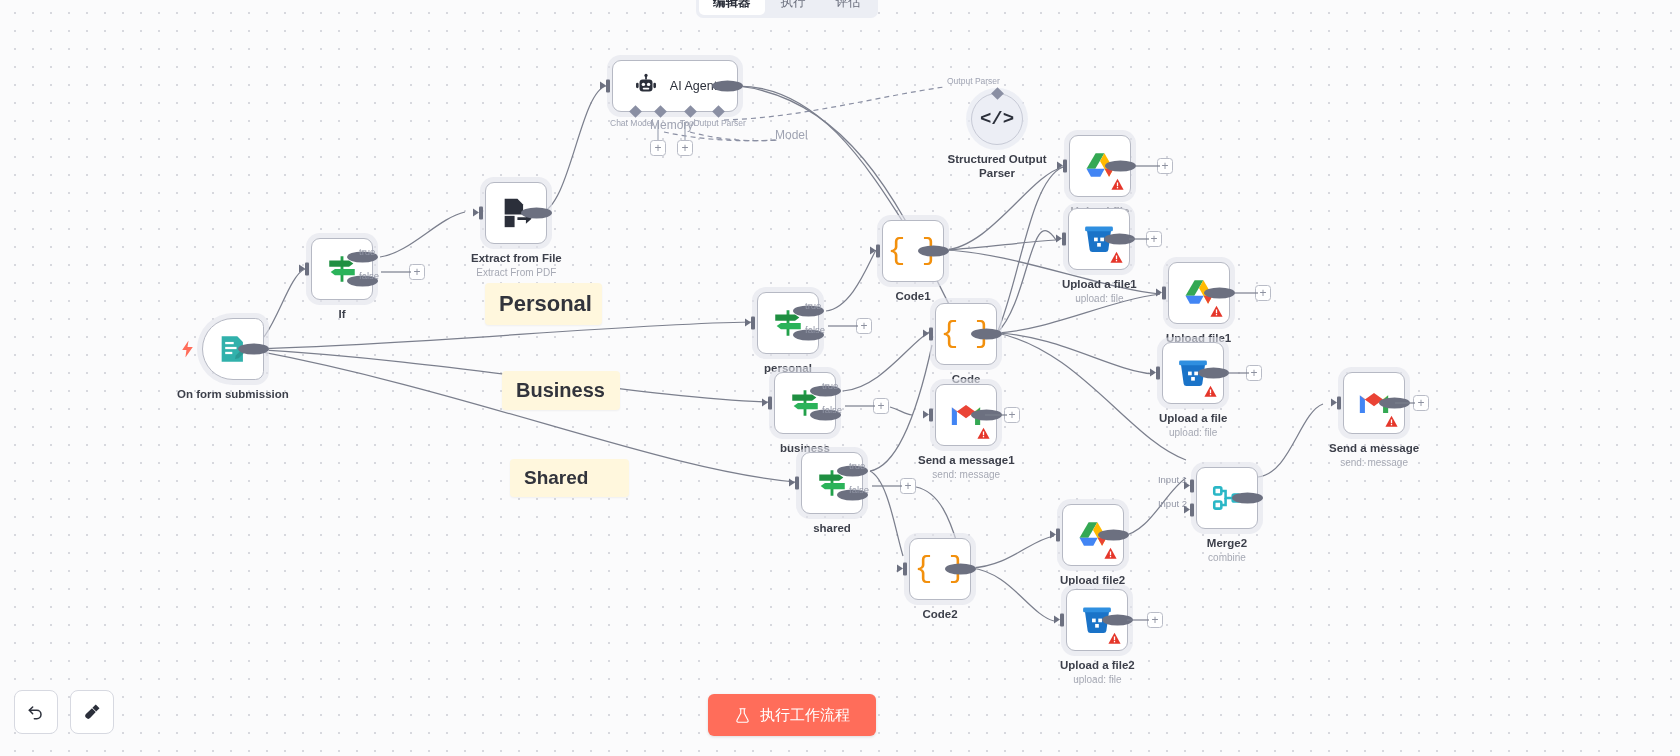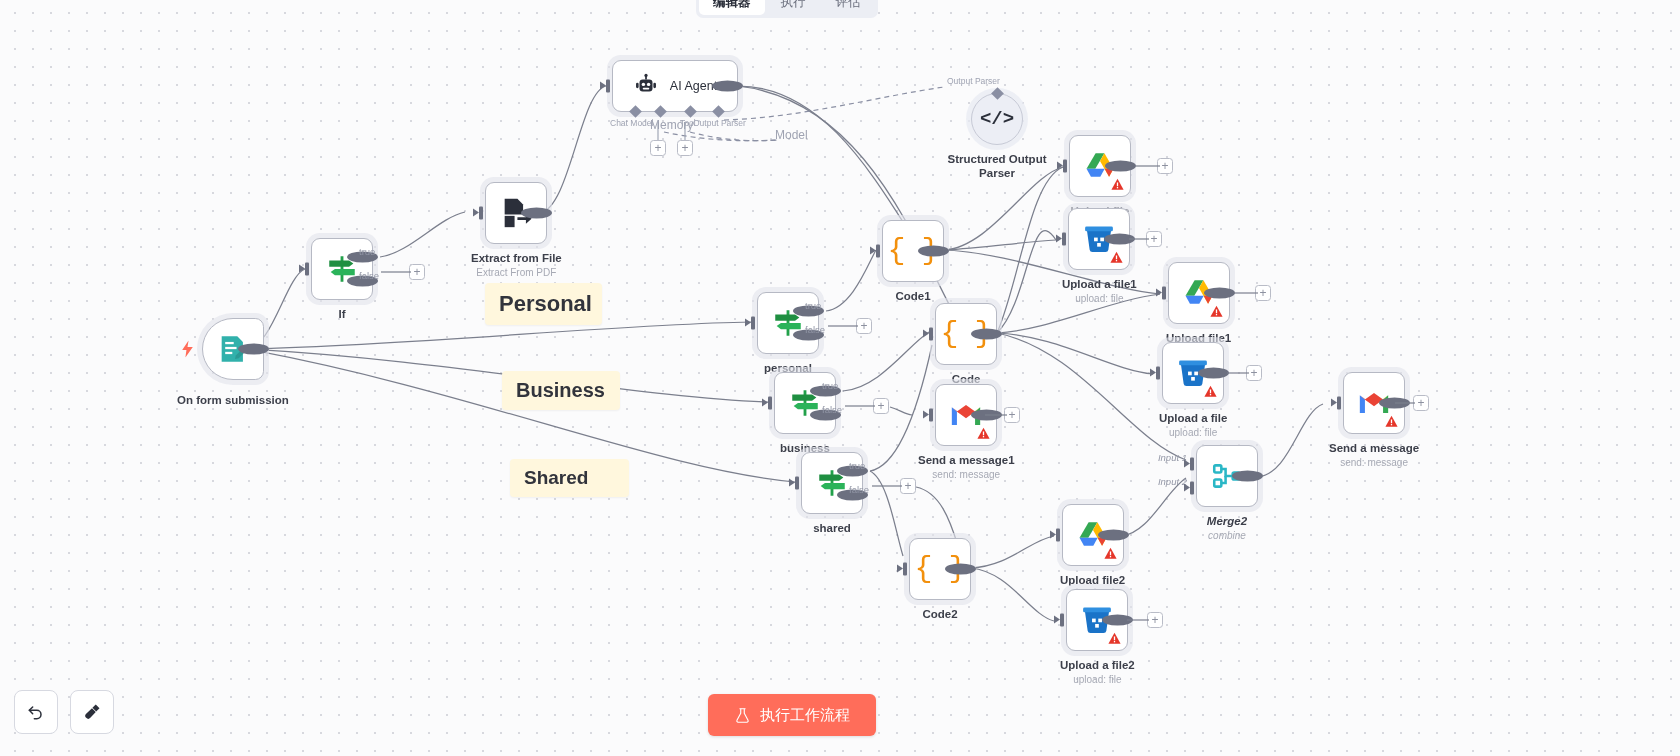--- a/index.html
+++ b/index.html
@@ -275,21 +275,21 @@
       <path d="M690,132 C720,140 750,142 778,140"></path>
     </g>
   </svg>
 
   <div id="topbar">
     <div class="tab active">编辑器</div>
     <div class="tab">执行</div>
     <div class="tab">评估</div>
   </div>
 
-  <div class="node" style="left:177px; top:318px;gap:6px;">
+  <div class="node" style="left:177px; top:318px;">
     <div class="nbox trigger">
       <svg class="bolt" viewBox="0 0 12 16">
         <path d="M7 0 L1 9 H5 L4 16 L11 6 H6 Z" fill="#ff6d5a"></path>
       </svg>
       <svg class="ico" viewBox="0 0 24 24">
         <path d="M4 3 h11 l4 4 v14 H4 Z" fill="#31b1ab"></path>
         <rect x="6.5" y="7" width="6" height="1.6" fill="#fff"></rect>
         <rect x="6.5" y="10.5" width="8" height="1.6" fill="#fff"></rect>
         <rect x="6.5" y="14" width="5" height="1.6" fill="#fff"></rect>
         <path d="M14 16.5 l6-6 2 2 -6 6 -2.6 0.6 Z" fill="#2a9a95"></path>
@@ -660,21 +660,21 @@
     <div class="nlabel">Upload a file2</div>
     <div class="nsub">upload: file</div>
   </div>
   <div class="plus" style="left:1147px; top:612px;">
       <span>+</span>
     </div>
   <svg style="position:absolute;left:1127px;top:619px;width:22px;height:2px">
       <line x1="0" y1="1" x2="22" y2="1" stroke="#7b7f8d" stroke-width="1.2"></line>
     </svg>
 
-  <div class="node" style="left:1196px; top:445px;font-style:italic;">
+  <div class="node" style="left:1196px; top:467px;">
     <div class="nbox">
       <div class="port-in i1">
         <div class="portlabel left">Input 1</div>
       </div>
       <div class="port-in i2">
         <div class="portlabel left">Input 2</div>
       </div>
       <svg class="ico" viewBox="0 0 24 24">
         <rect x="3" y="4.5" width="5" height="5" rx="1" fill="none" stroke="#2ab7c6" stroke-width="1.8"></rect>
         <rect x="3" y="14.5" width="5" height="5" rx="1" fill="none" stroke="#2ab7c6" stroke-width="1.8"></rect>

